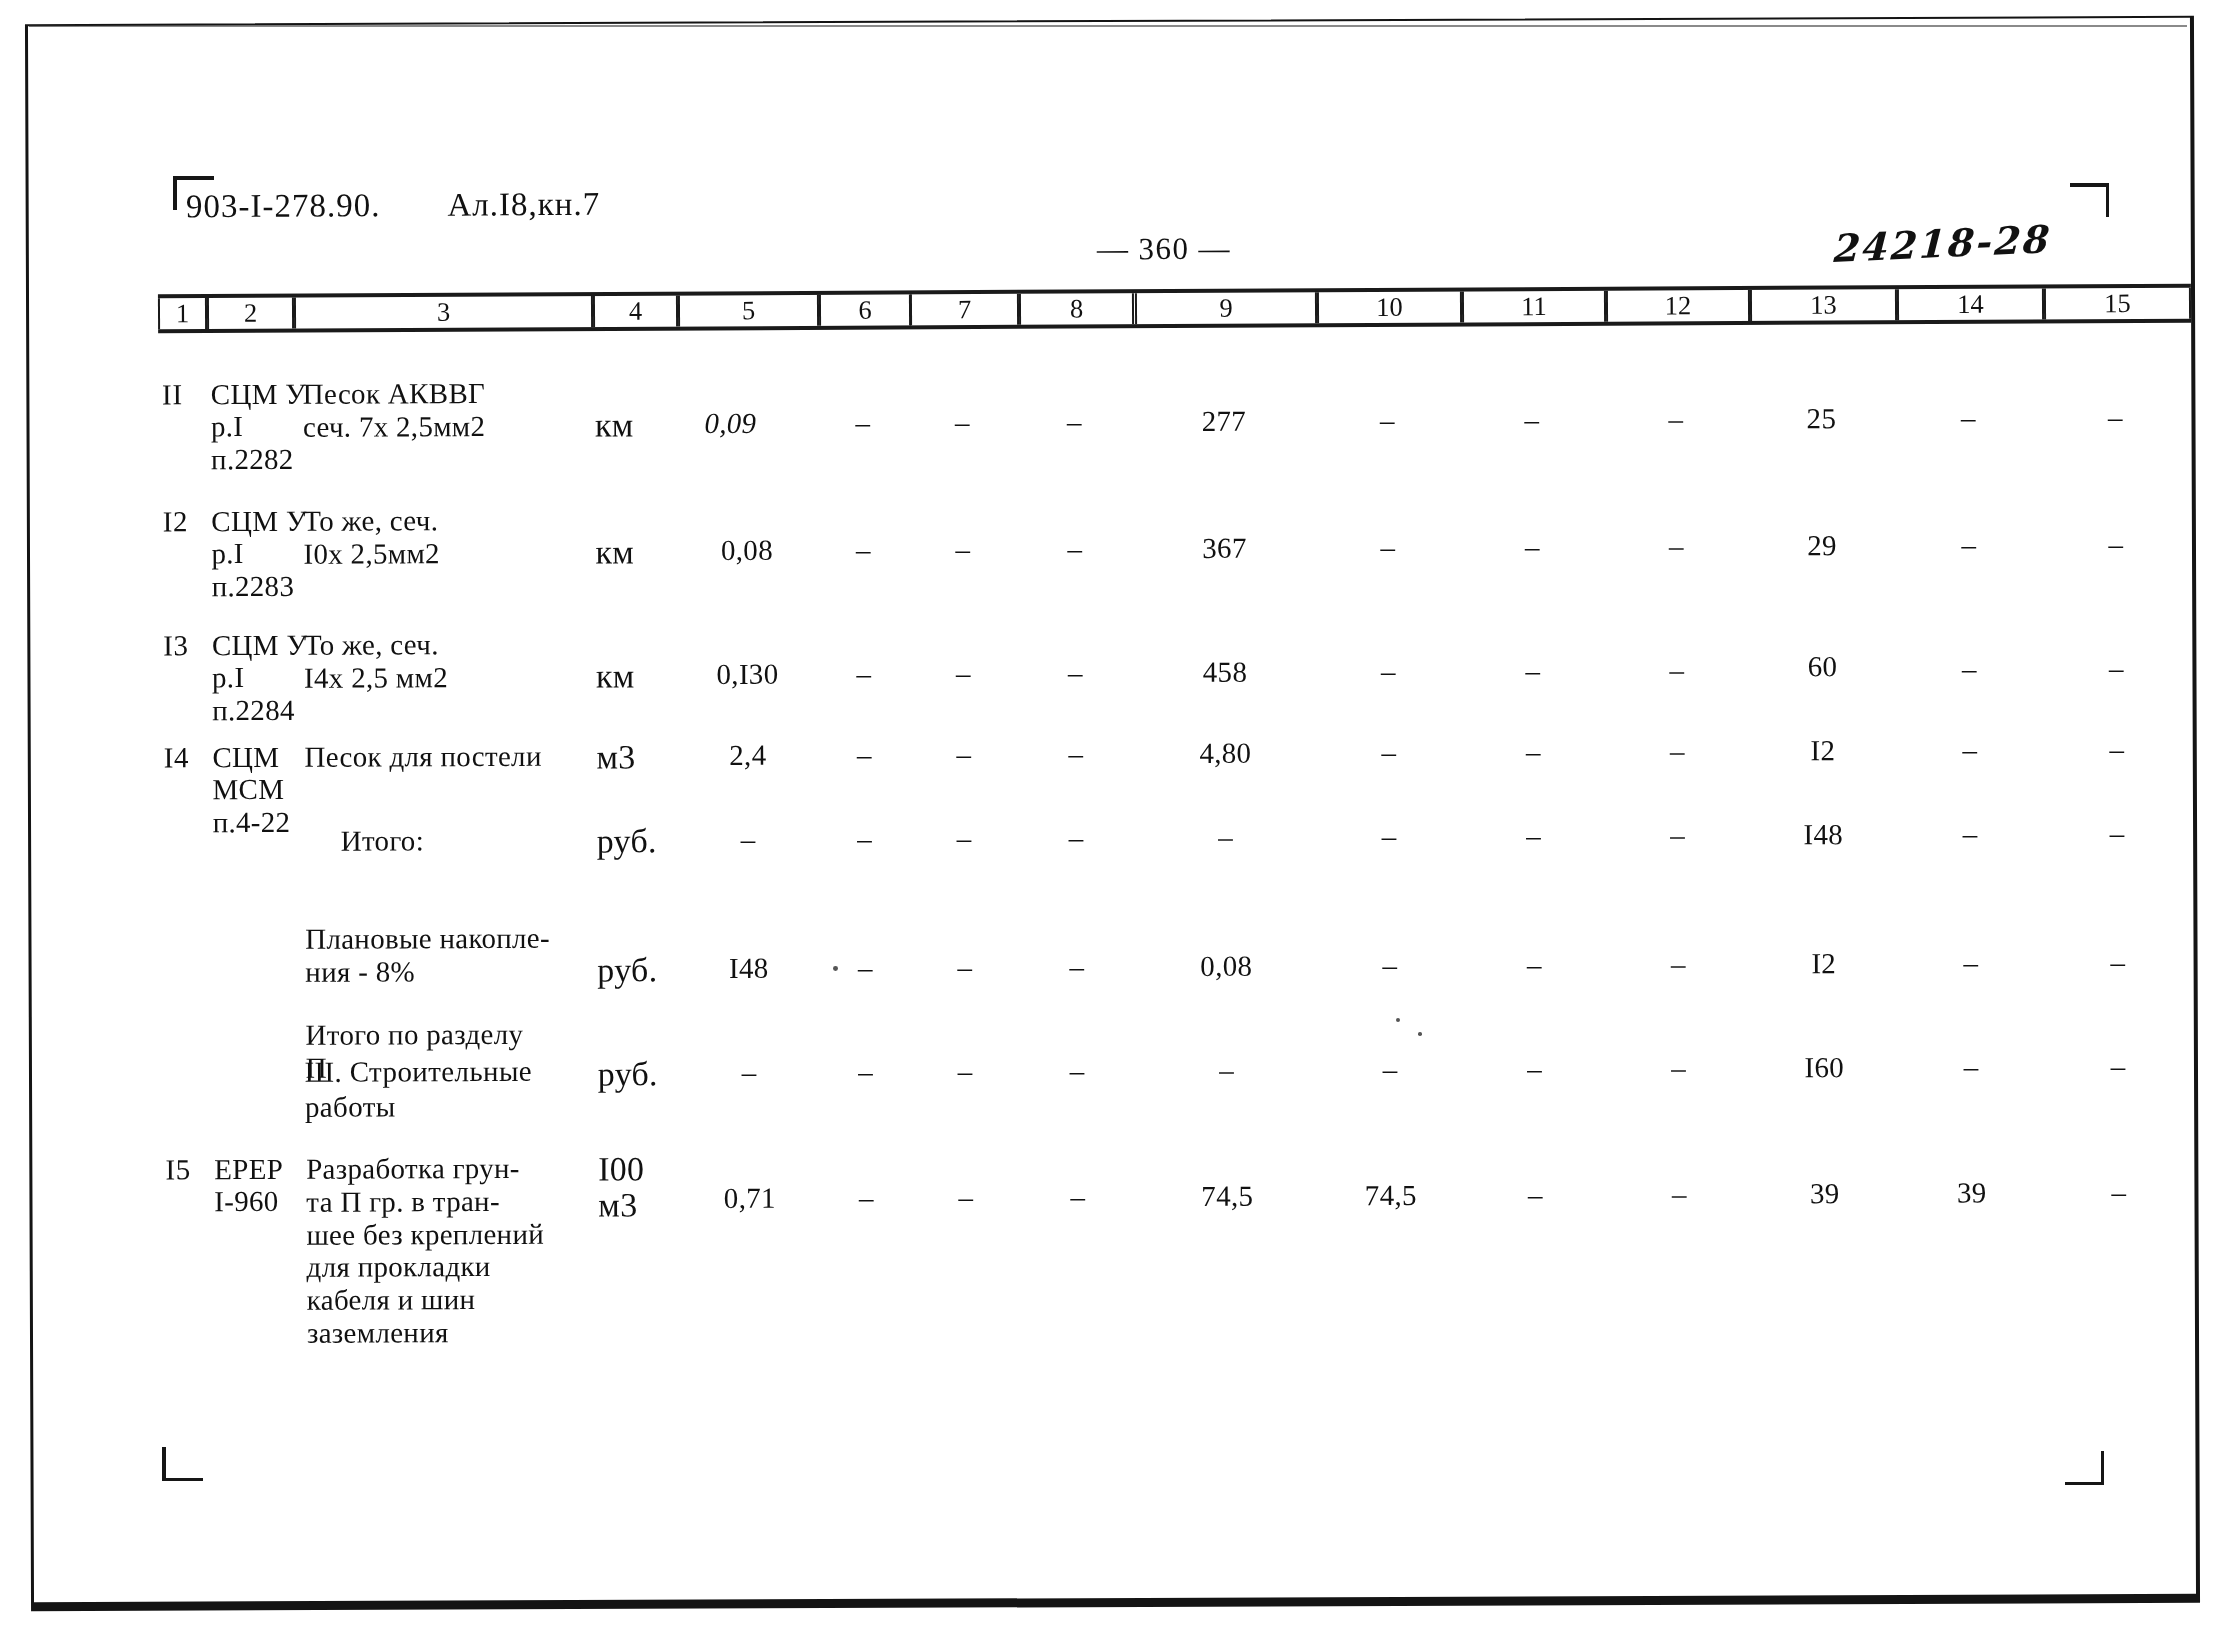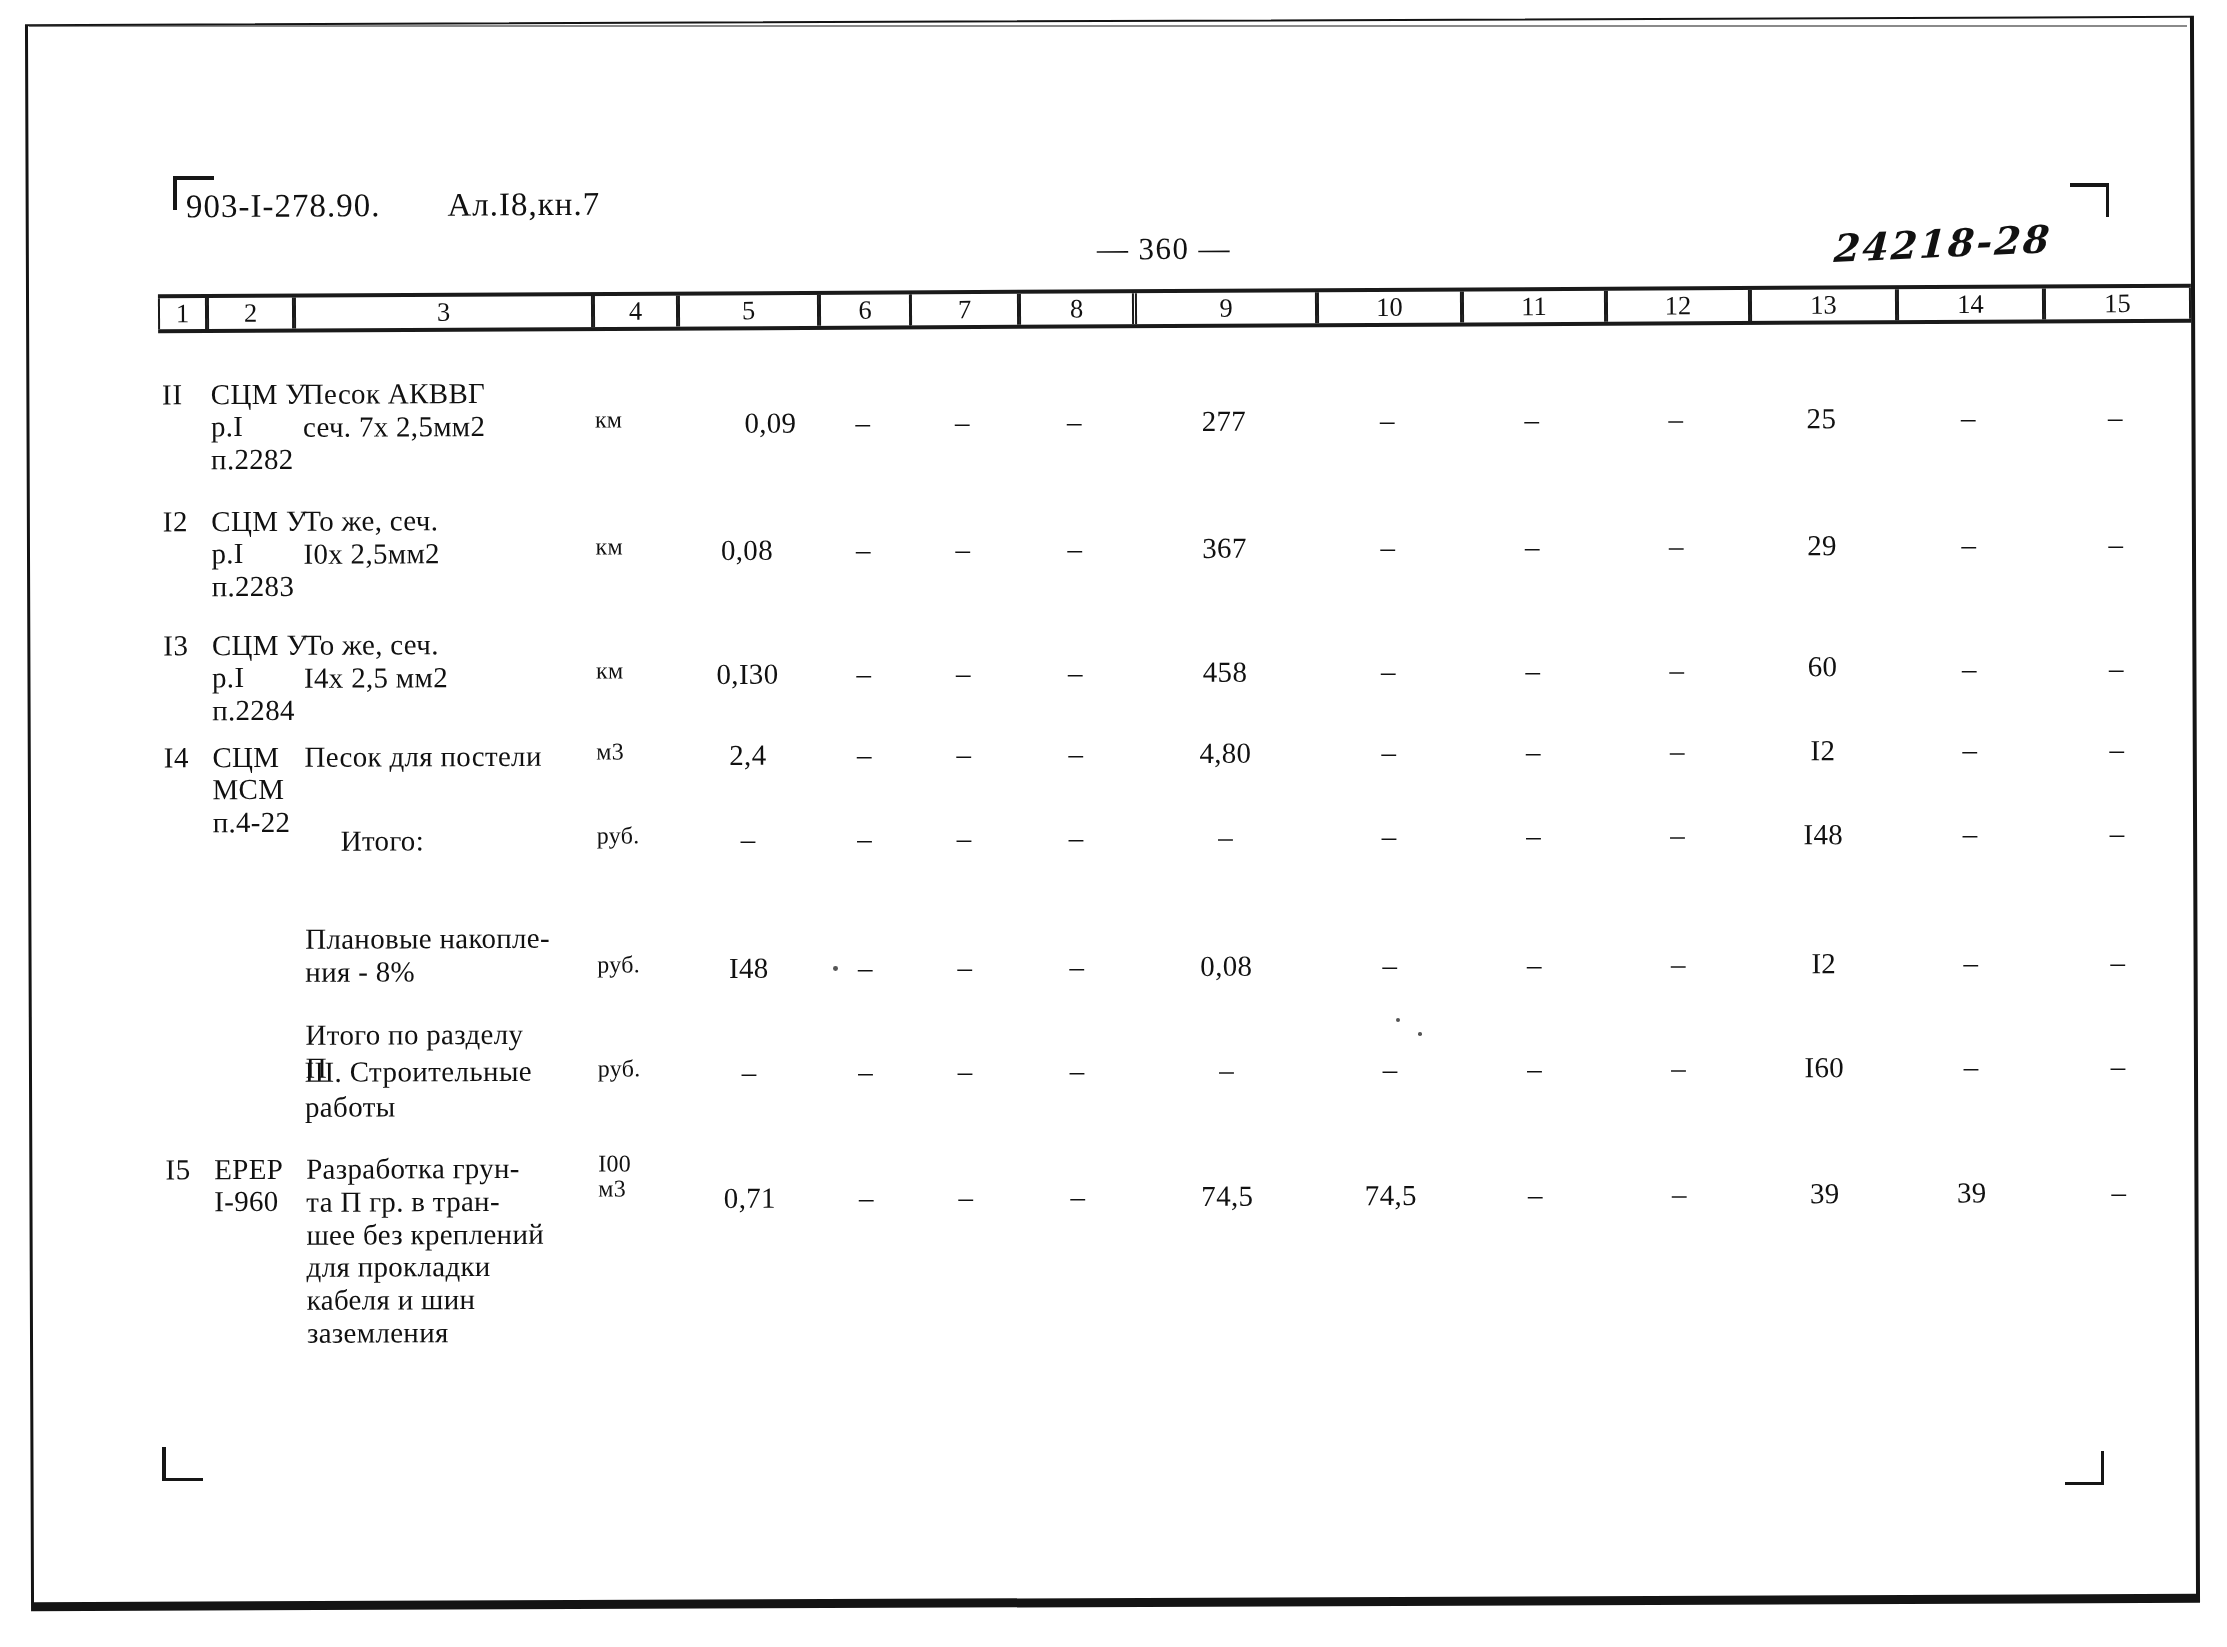--- a/index.html
+++ b/index.html
@@ -101,21 +101,21 @@
   #tbody{
     position:absolute;left:158px;top:339px;
     width:2033px;height:1132px;
     transform:rotate(-0.25deg);
   }
   .row{position:absolute;left:0;width:2033px;}
 
   .c-pos   {position:absolute;font-size:29px;letter-spacing:0.7px;}
   .c-code  {position:absolute;font-size:29px;line-height:1.12;letter-spacing:0.3px;white-space:pre-line;}
   .c-name  {position:absolute;font-size:29px;line-height:1.13;letter-spacing:0.3px;white-space:pre-line;}
-  .c-unit  {position:absolute;font-size:24px;letter-spacing:0.3px;white-space:pre-line;line-height:1.05;}
+  .c-unit  {position:absolute;font-size:34px;letter-spacing:0.3px;white-space:pre-line;line-height:1.05;}
   .num     {position:absolute;font-size:29px;letter-spacing:0.3px;text-align:center;}
 
   .indent-name{text-indent:36px;}
 
   #section-heading{
     position:absolute;font-size:29px;line-height:1.2;letter-spacing:0.4px;
     white-space:pre-line;
   }
 
   
@@ -173,21 +173,21 @@
 
   <div id="tbody">
       <div class="row" style="top: 35px;">
         <div class="c-pos" style="left: 6.3px; top: 0px;">II</div>
         <div class="c-code" style="left: 55px; width: 300px; top: 0px;">СЦМ У
 р.I
 п.2282</div>
         <div class="c-name" style="left: 147px; width: 332px; top: 0px;">Песок АКВВГ
 сеч. 7х 2,5мм2</div>
         <div class="c-unit" style="left: 439px; width: 87px; top: 31px;">км</div>
-        <div class="num" style="left: 544px; width: 141px; top: 31px;">0,09</div>
+        <div class="num" style="left: 504px; width: 141px; top: 31px; font-style: italic;">0,09</div>
         <div class="num" style="left: 661px; width: 92px; top: 31px;">–</div>
         <div class="num" style="left: 752px; width: 109px; top: 31px;">–</div>
         <div class="num" style="left: 861px; width: 115px; top: 31px;">–</div>
         <div class="num" style="left: 977px; width: 182px; top: 31px;">277</div>
         <div class="num" style="left: 1159px; width: 145px; top: 31px;">–</div>
         <div class="num" style="left: 1304px; width: 144px; top: 31px;">–</div>
         <div class="num" style="left: 1448px; width: 144px; top: 31px;">–</div>
         <div class="num" style="left: 1592px; width: 147px; top: 31px;">25</div>
         <div class="num" style="left: 1739px; width: 147px; top: 31px;">–</div>
         <div class="num" style="left: 1886px; width: 147px; top: 31px;">–</div>

